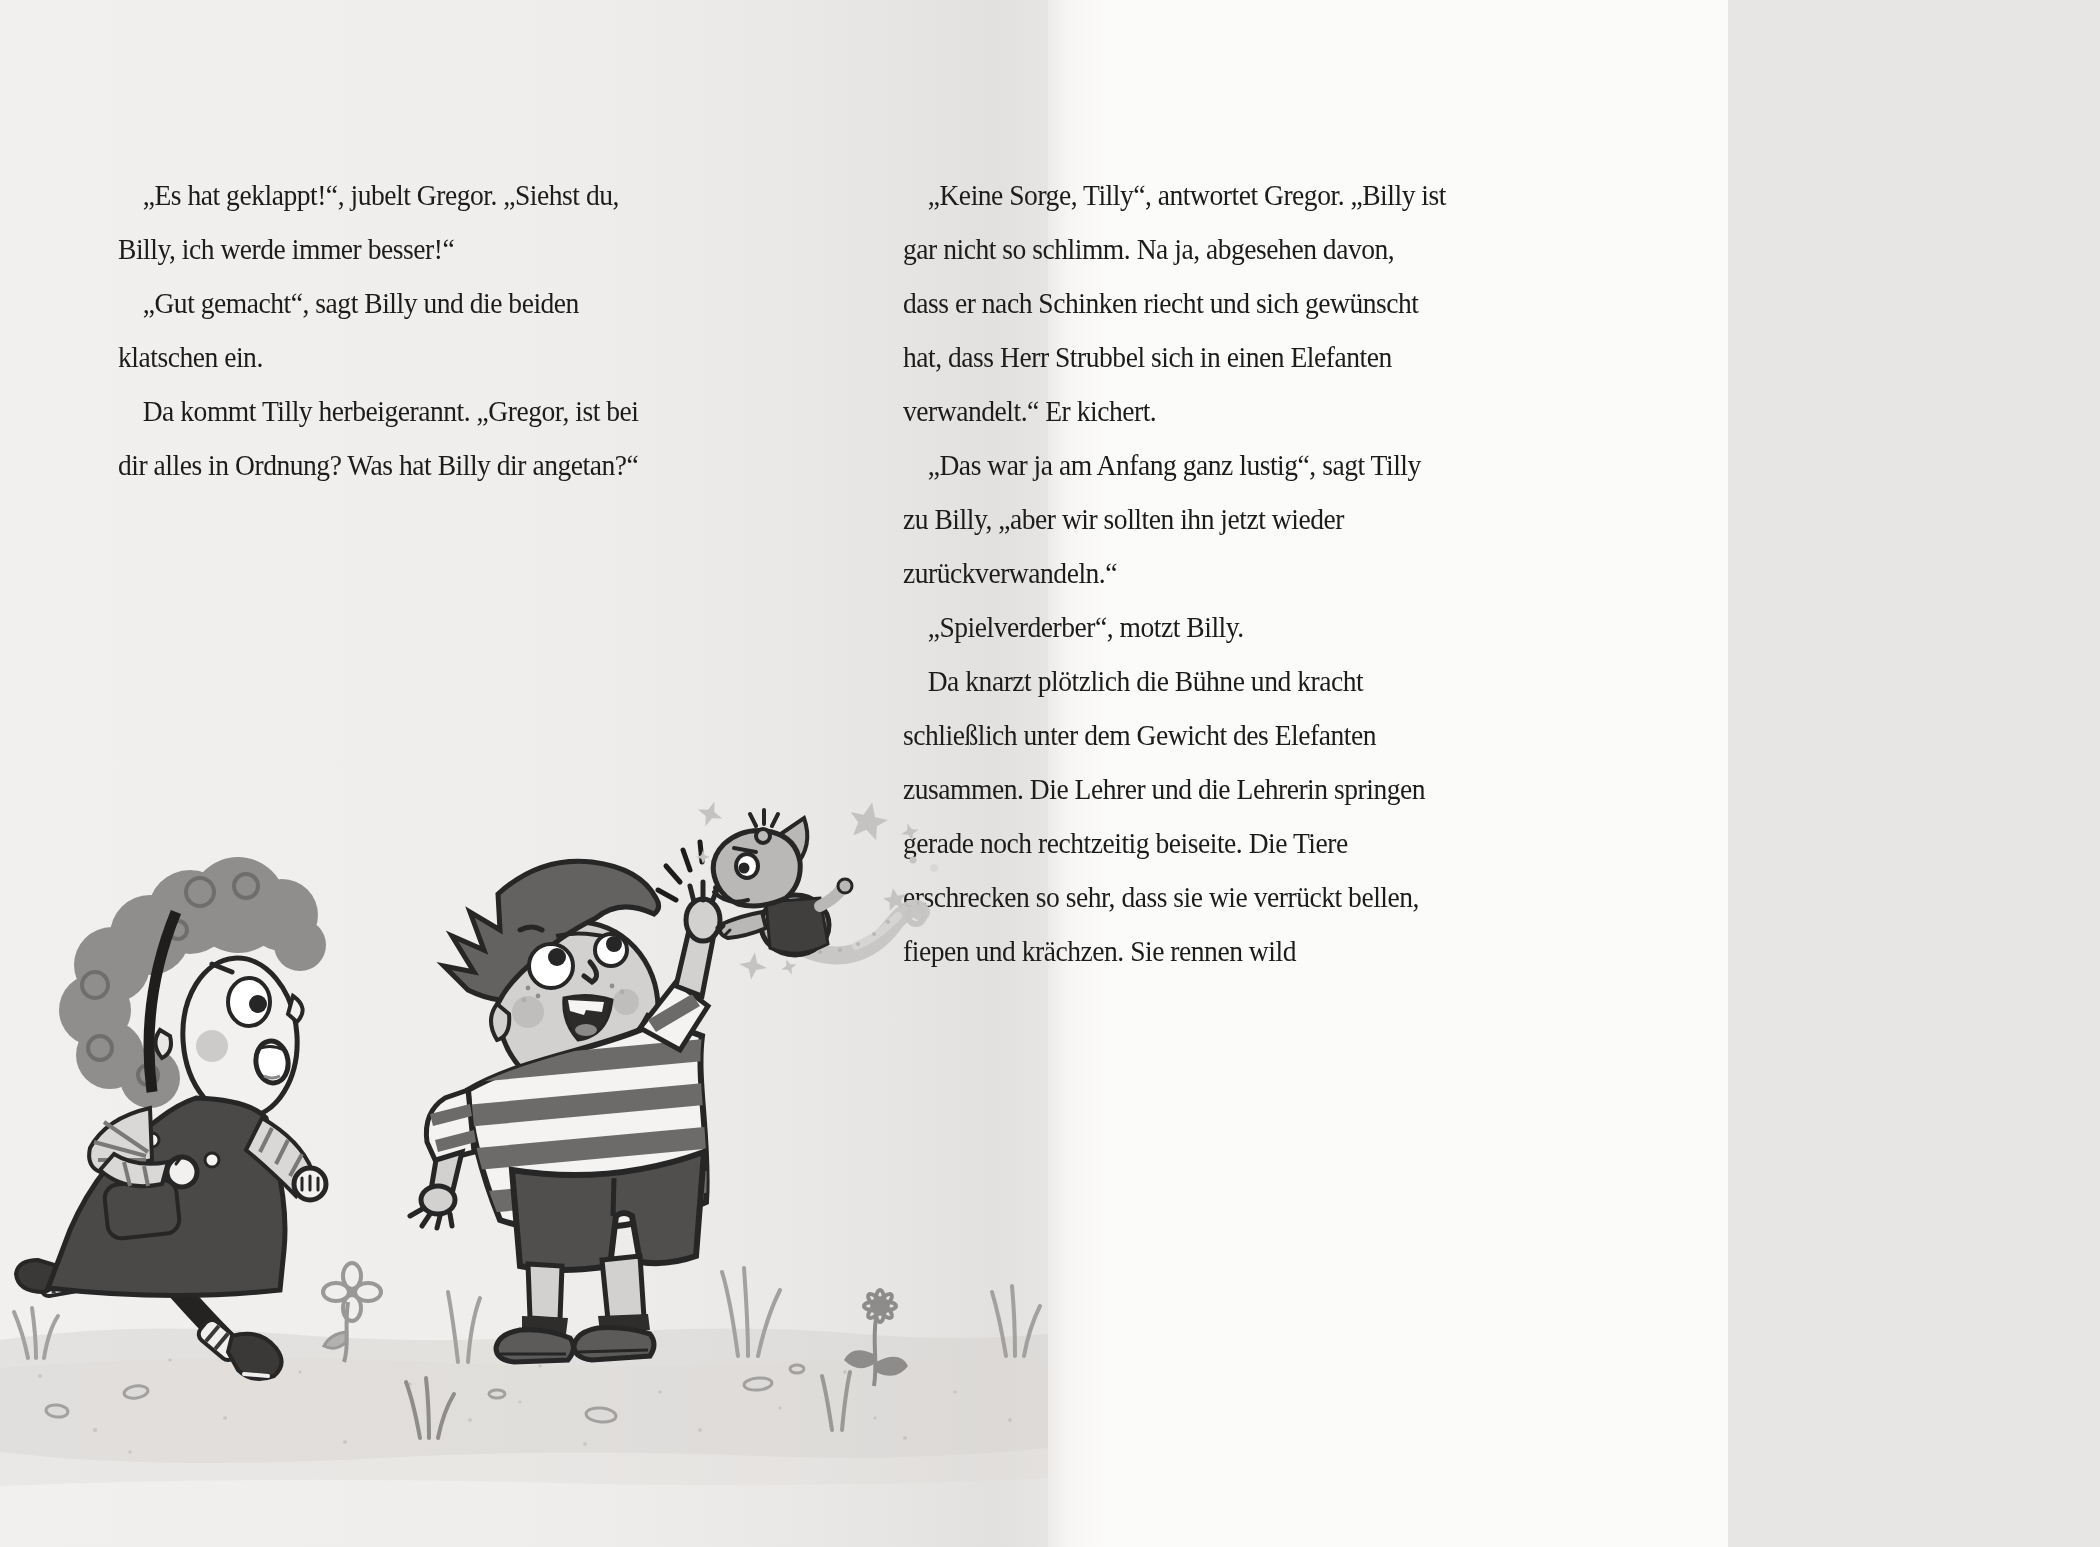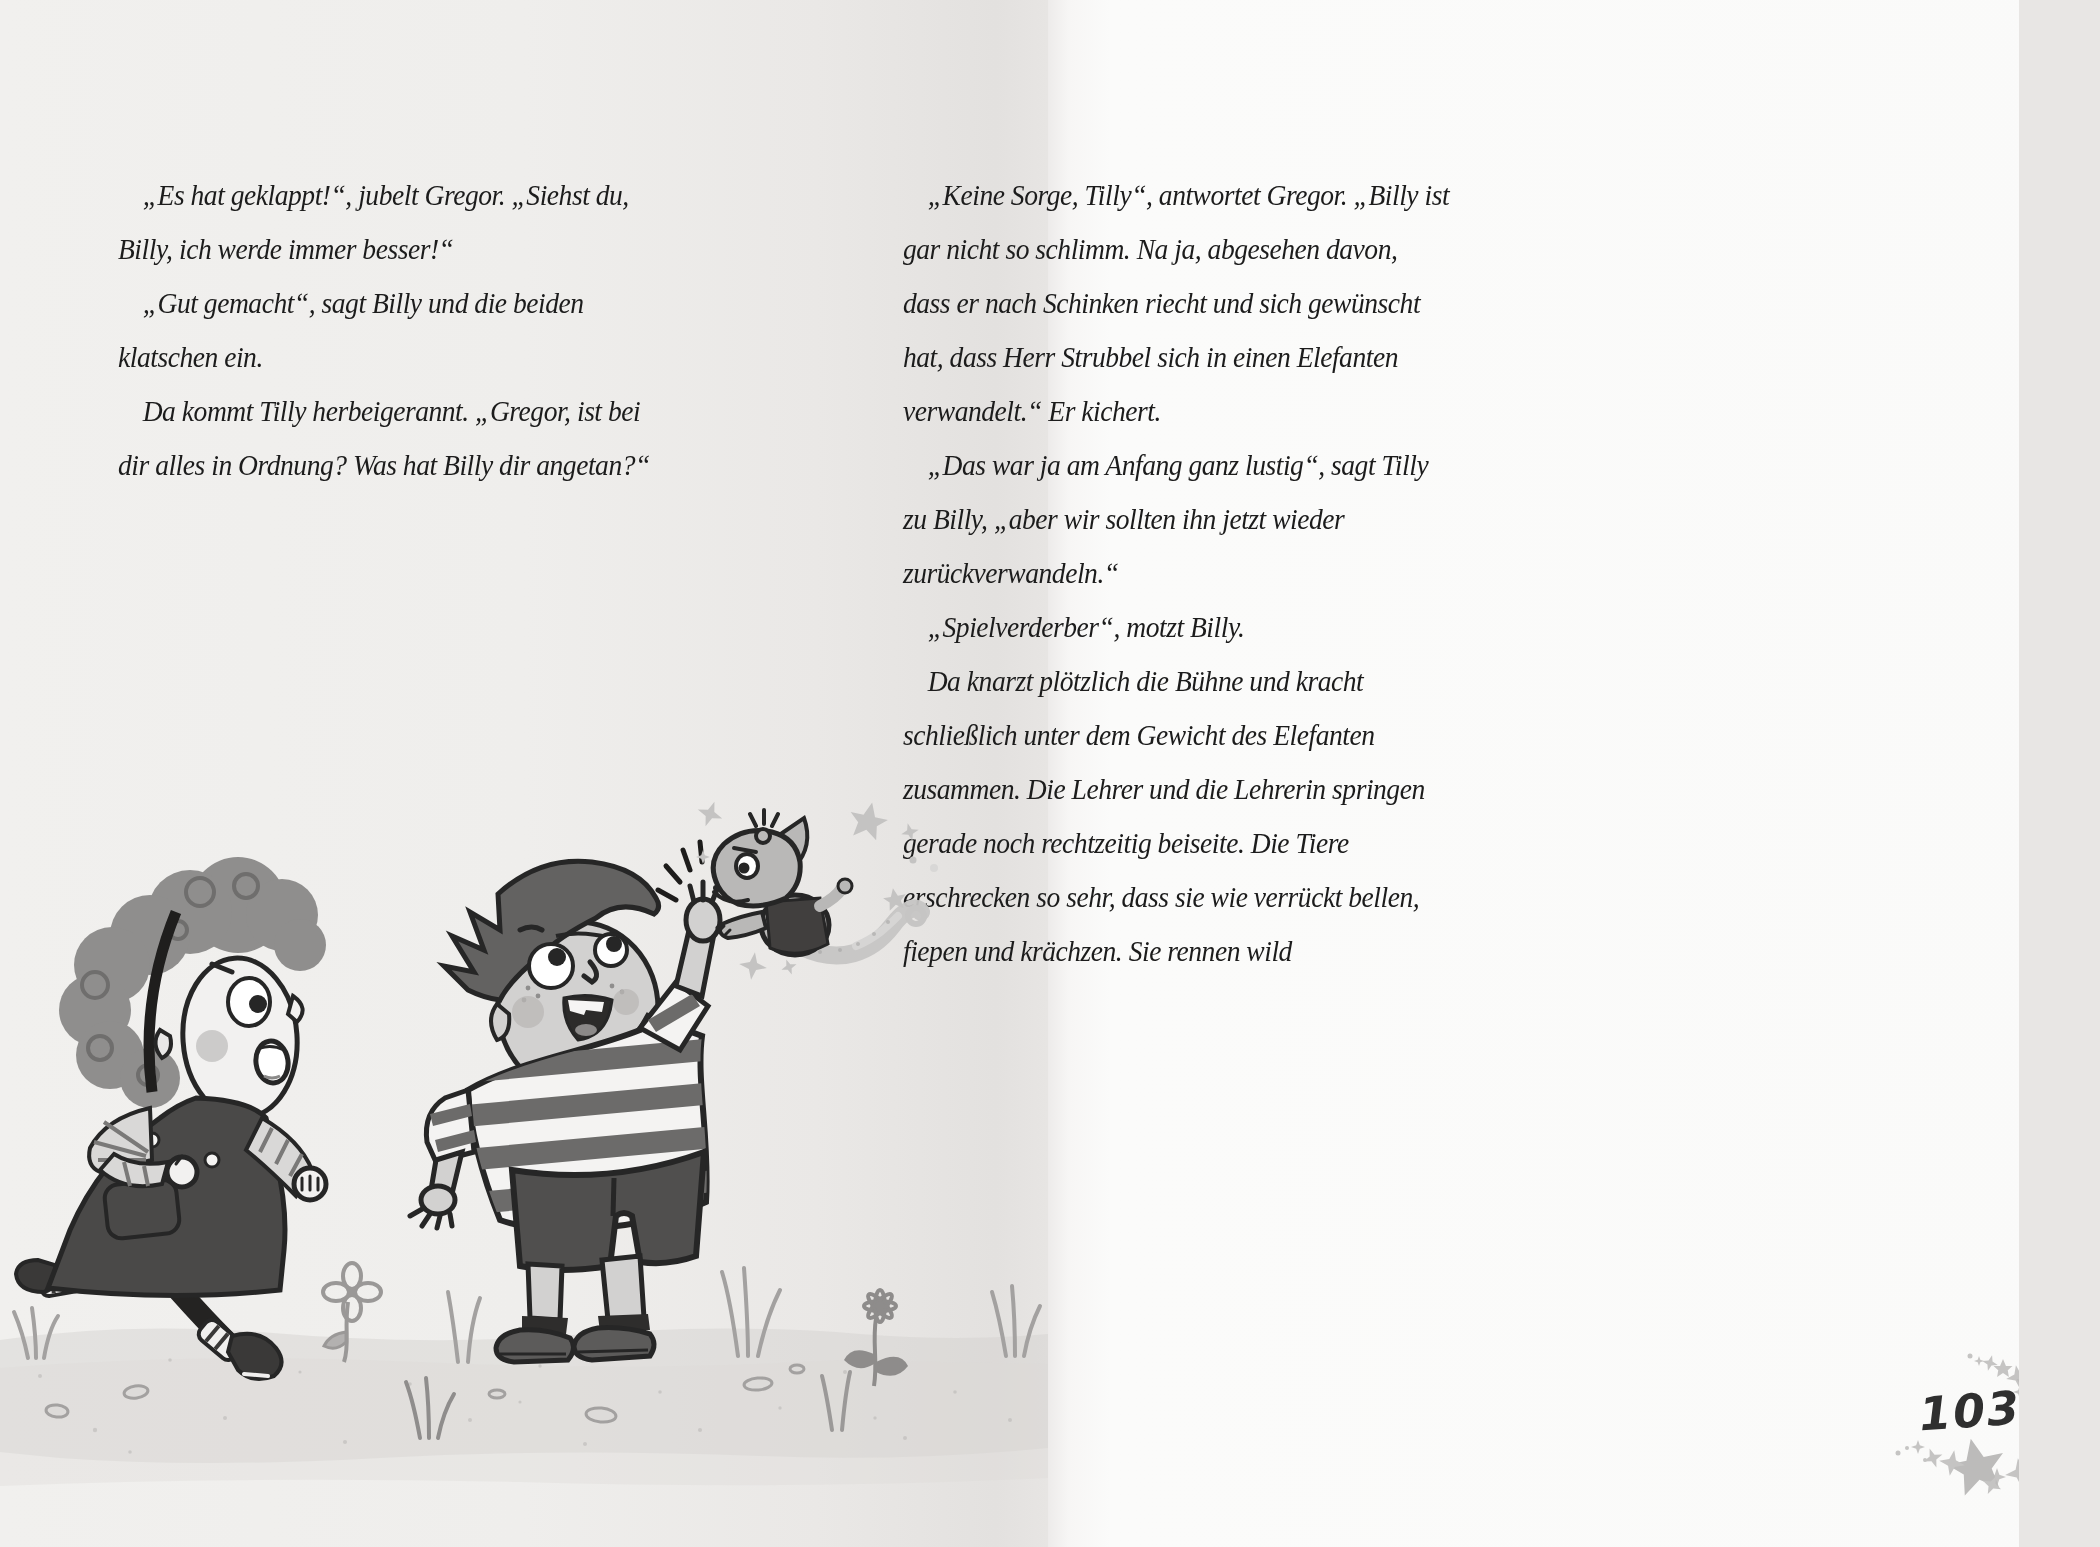--- a/index.html
+++ b/index.html
@@ -1,16 +1,16 @@
 <!DOCTYPE html>
 <html><head>
 <meta charset="utf-8">
 <style>
   html,body{margin:0;padding:0;background:#e8e6e4;}
-  .spread{position:relative;width:2019px;height:1547px;overflow:hidden;font-family:"Liberation Serif",serif;font-style:italic;}
+  .spread{position:relative;width:1728px;height:1547px;overflow:hidden;font-family:"Liberation Serif",serif;}
   .page{position:absolute;top:0;height:1547px;}
   .page-left{left:0;width:1048px;background:linear-gradient(90deg,#f1f0ee 0%,#efeeec 50%,#eae8e6 78%,#e3e1df 95%,#e7e5e3 100%);}
   .page-right{left:1048px;width:1052px;background:linear-gradient(90deg,#edebea 0%,#f7f6f5 2%,#fbfbfa 6%,#fafaf9 100%);}
   .text-block{position:absolute;top:168px;color:#1c1c1c;font-size:29px;letter-spacing:-0.5px;transform:scaleX(0.95);transform-origin:0 0;}
   .text-block .book-line{height:54px;line-height:54px;white-space:nowrap;}
   .text-block .book-line.indented{padding-left:26px;}
   .tb-left{left:118px;}
   .tb-right{left:903px;}
   .illustration{position:absolute;left:0;top:760px;width:1048px;height:787px;}
   .folio{position:absolute;left:1880px;top:1318px;width:220px;height:210px;}

